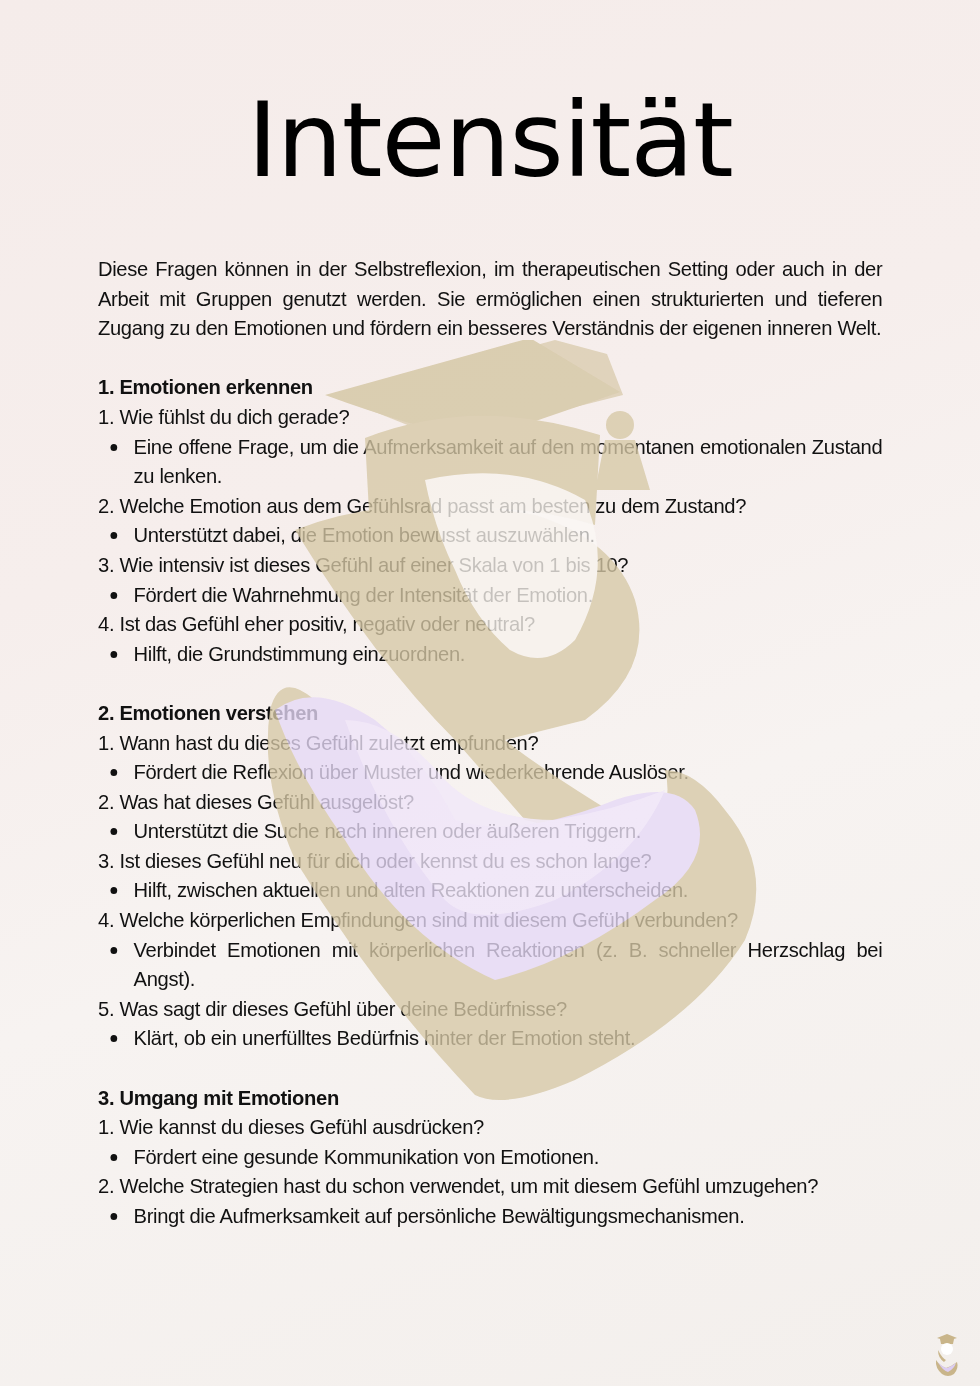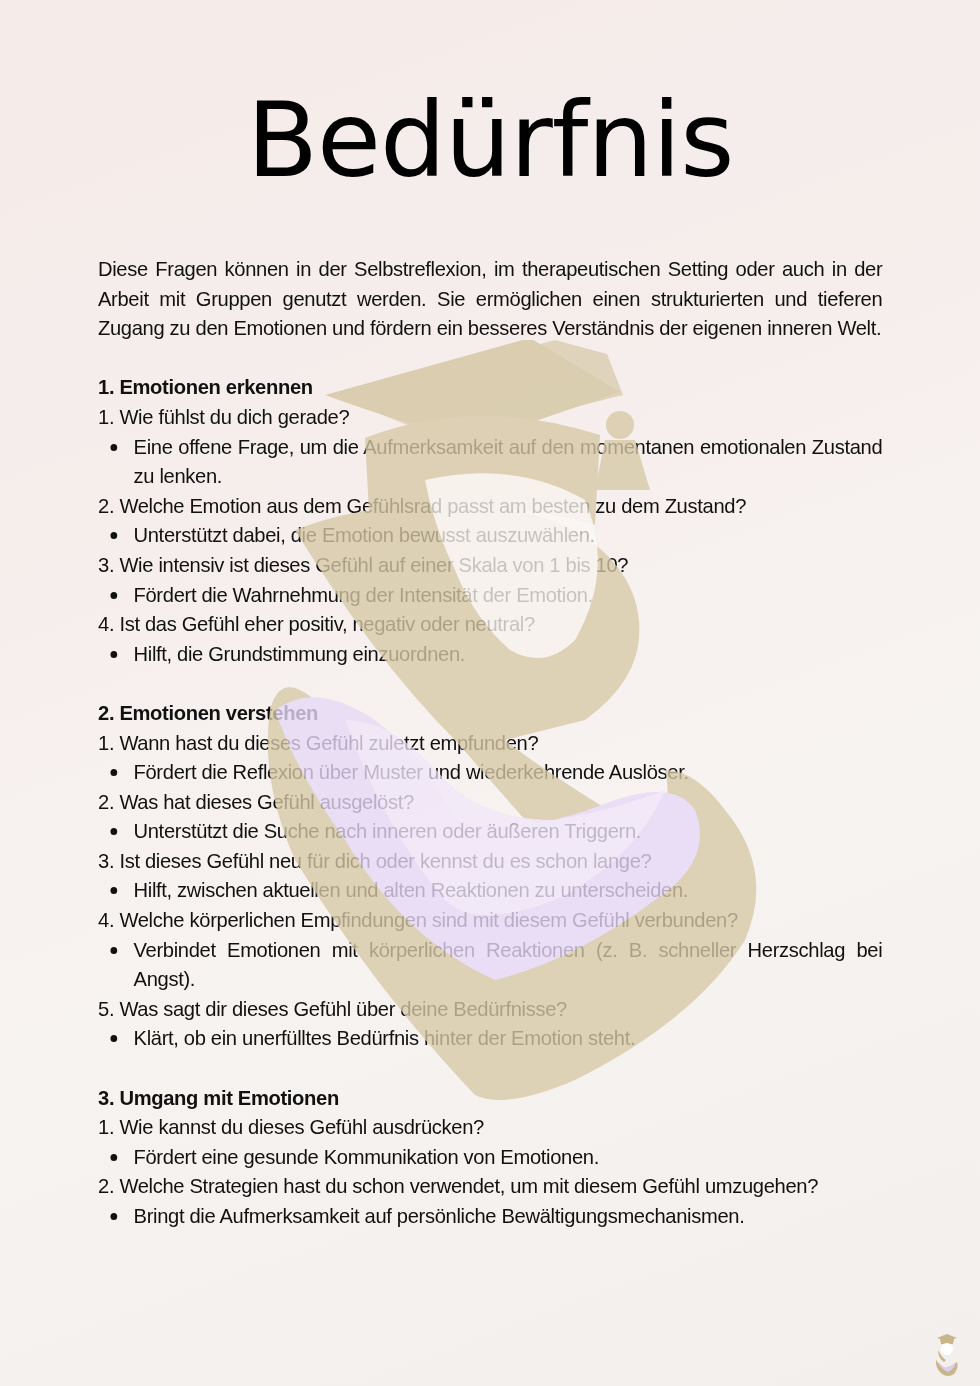--- a/index.html
+++ b/index.html
@@ -41,21 +41,21 @@
     }
     .logo {
       position: absolute; left: 932px; top: 1332px; width: 30px; height: 48px; z-index: 3;
     }
   </style>
 </head>
 <body>
 
 <div class="page">
 
-  <h1 class="title">Bedürfnis</h1>
+  <h1 class="title">Intensität</h1>
 
   <div class="content">
     <p class="intro">Diese Fragen können in der Selbstreflexion, im therapeutischen Setting oder auch in der Arbeit mit Gruppen genutzt werden. Sie ermöglichen einen strukturierten und tieferen Zugang zu den Emotionen und fördern ein besseres Verständnis der eigenen inneren Welt.</p>
 
     <div class="section">
       <p class="section-title">1. Emotionen erkennen</p>
       <p class="question">1. Wie fühlst du dich gerade?</p>
       <p class="bullet">Eine offene Frage, um die Aufmerksamkeit auf den momentanen emotionalen Zustand zu lenken.</p>
       <p class="question">2. Welche Emotion aus dem Gefühlsrad passt am besten zu dem Zustand?</p>
       <p class="bullet">Unterstützt dabei, die Emotion bewusst auszuwählen.</p>

